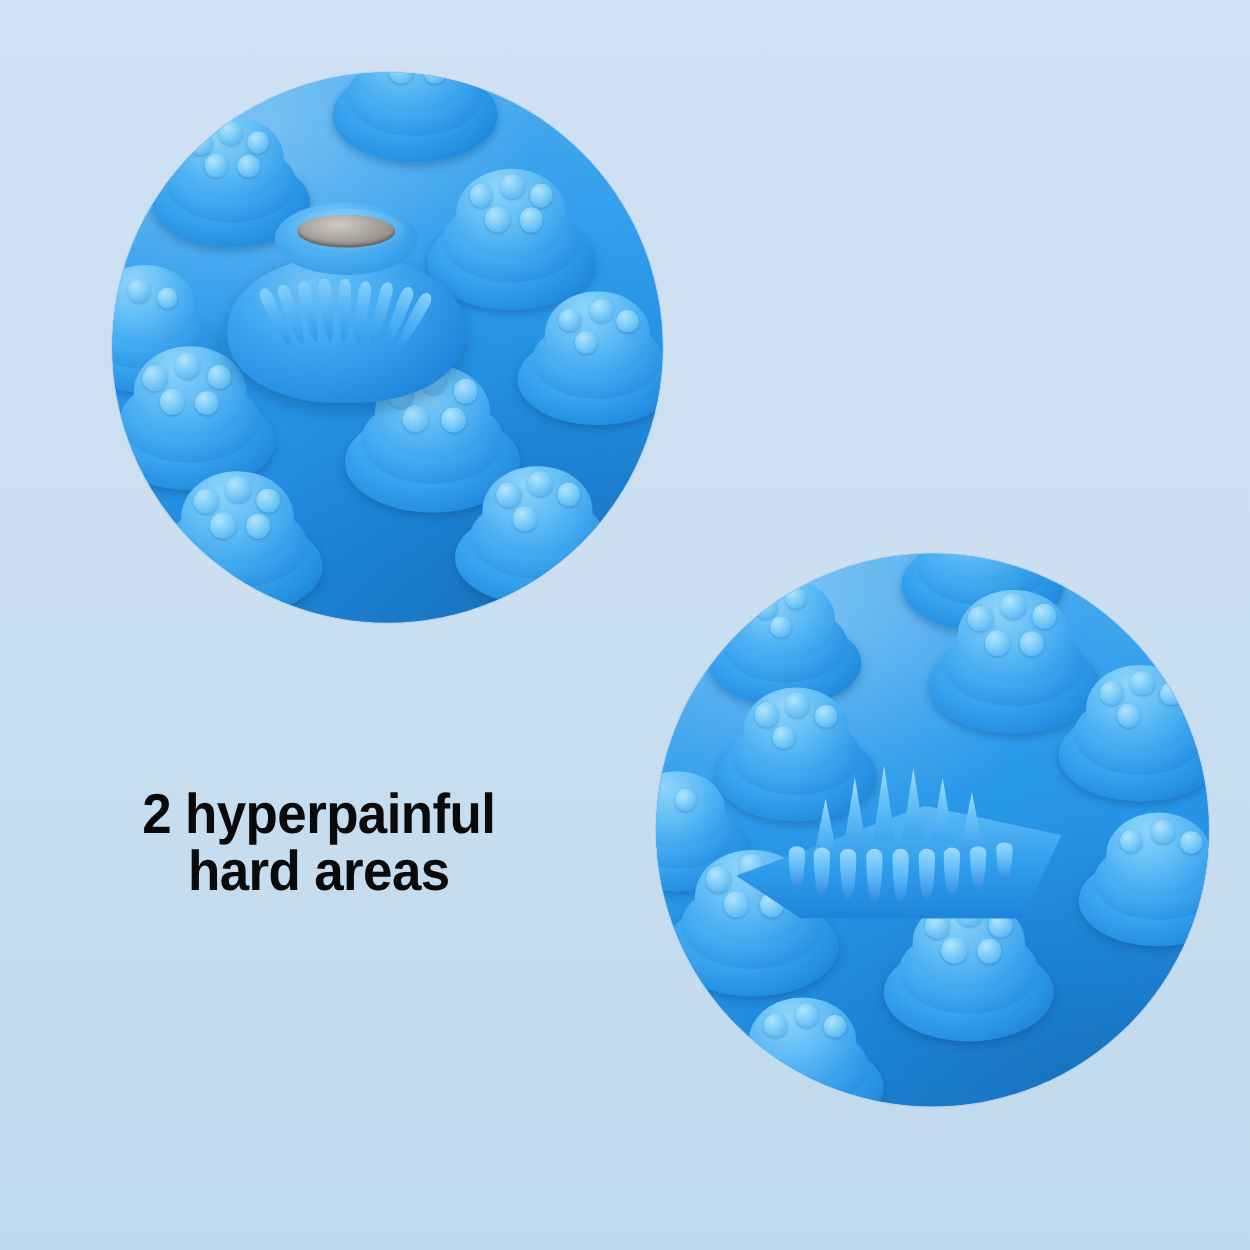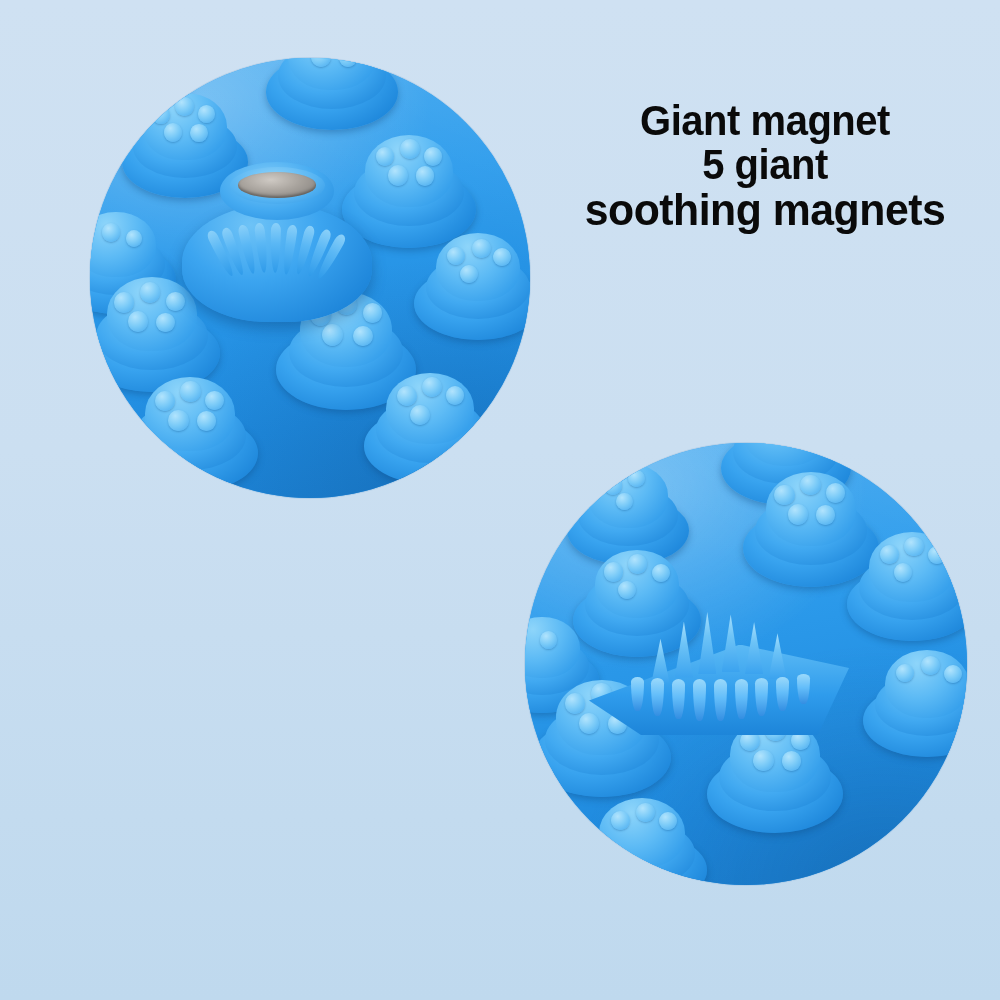--- a/index.html
+++ b/index.html
@@ -435,21 +435,20 @@
       <div class="tooth" style="left:32%; bottom:9%;  height:40px;"></div>
       <div class="tooth" style="left:40%; bottom:8%;  height:42px;"></div>
       <div class="tooth" style="left:48%; bottom:8%;  height:42px;"></div>
       <div class="tooth" style="left:56%; bottom:9%;  height:40px;"></div>
       <div class="tooth" style="left:64%; bottom:11%; height:38px;"></div>
       <div class="tooth" style="left:72%; bottom:14%; height:34px;"></div>
       <div class="tooth" style="left:80%; bottom:18%; height:30px;"></div>
     </div>
   </div>
 
-  <div class="callout" id="callout-magnet">
-    <span class="ln ln1">Giant magnet</span>
-    <span class="ln ln2">5 giant</span>
-    <span class="ln ln3">soothing magnets</span>
+
+  <div class="callout" id="callout-hard">
+    <span class="ln ln1">2 hyperpainful</span>
+    <span class="ln ln2">hard areas</span>
   </div>
 
 
-
 </div>
 
 </body></html>

